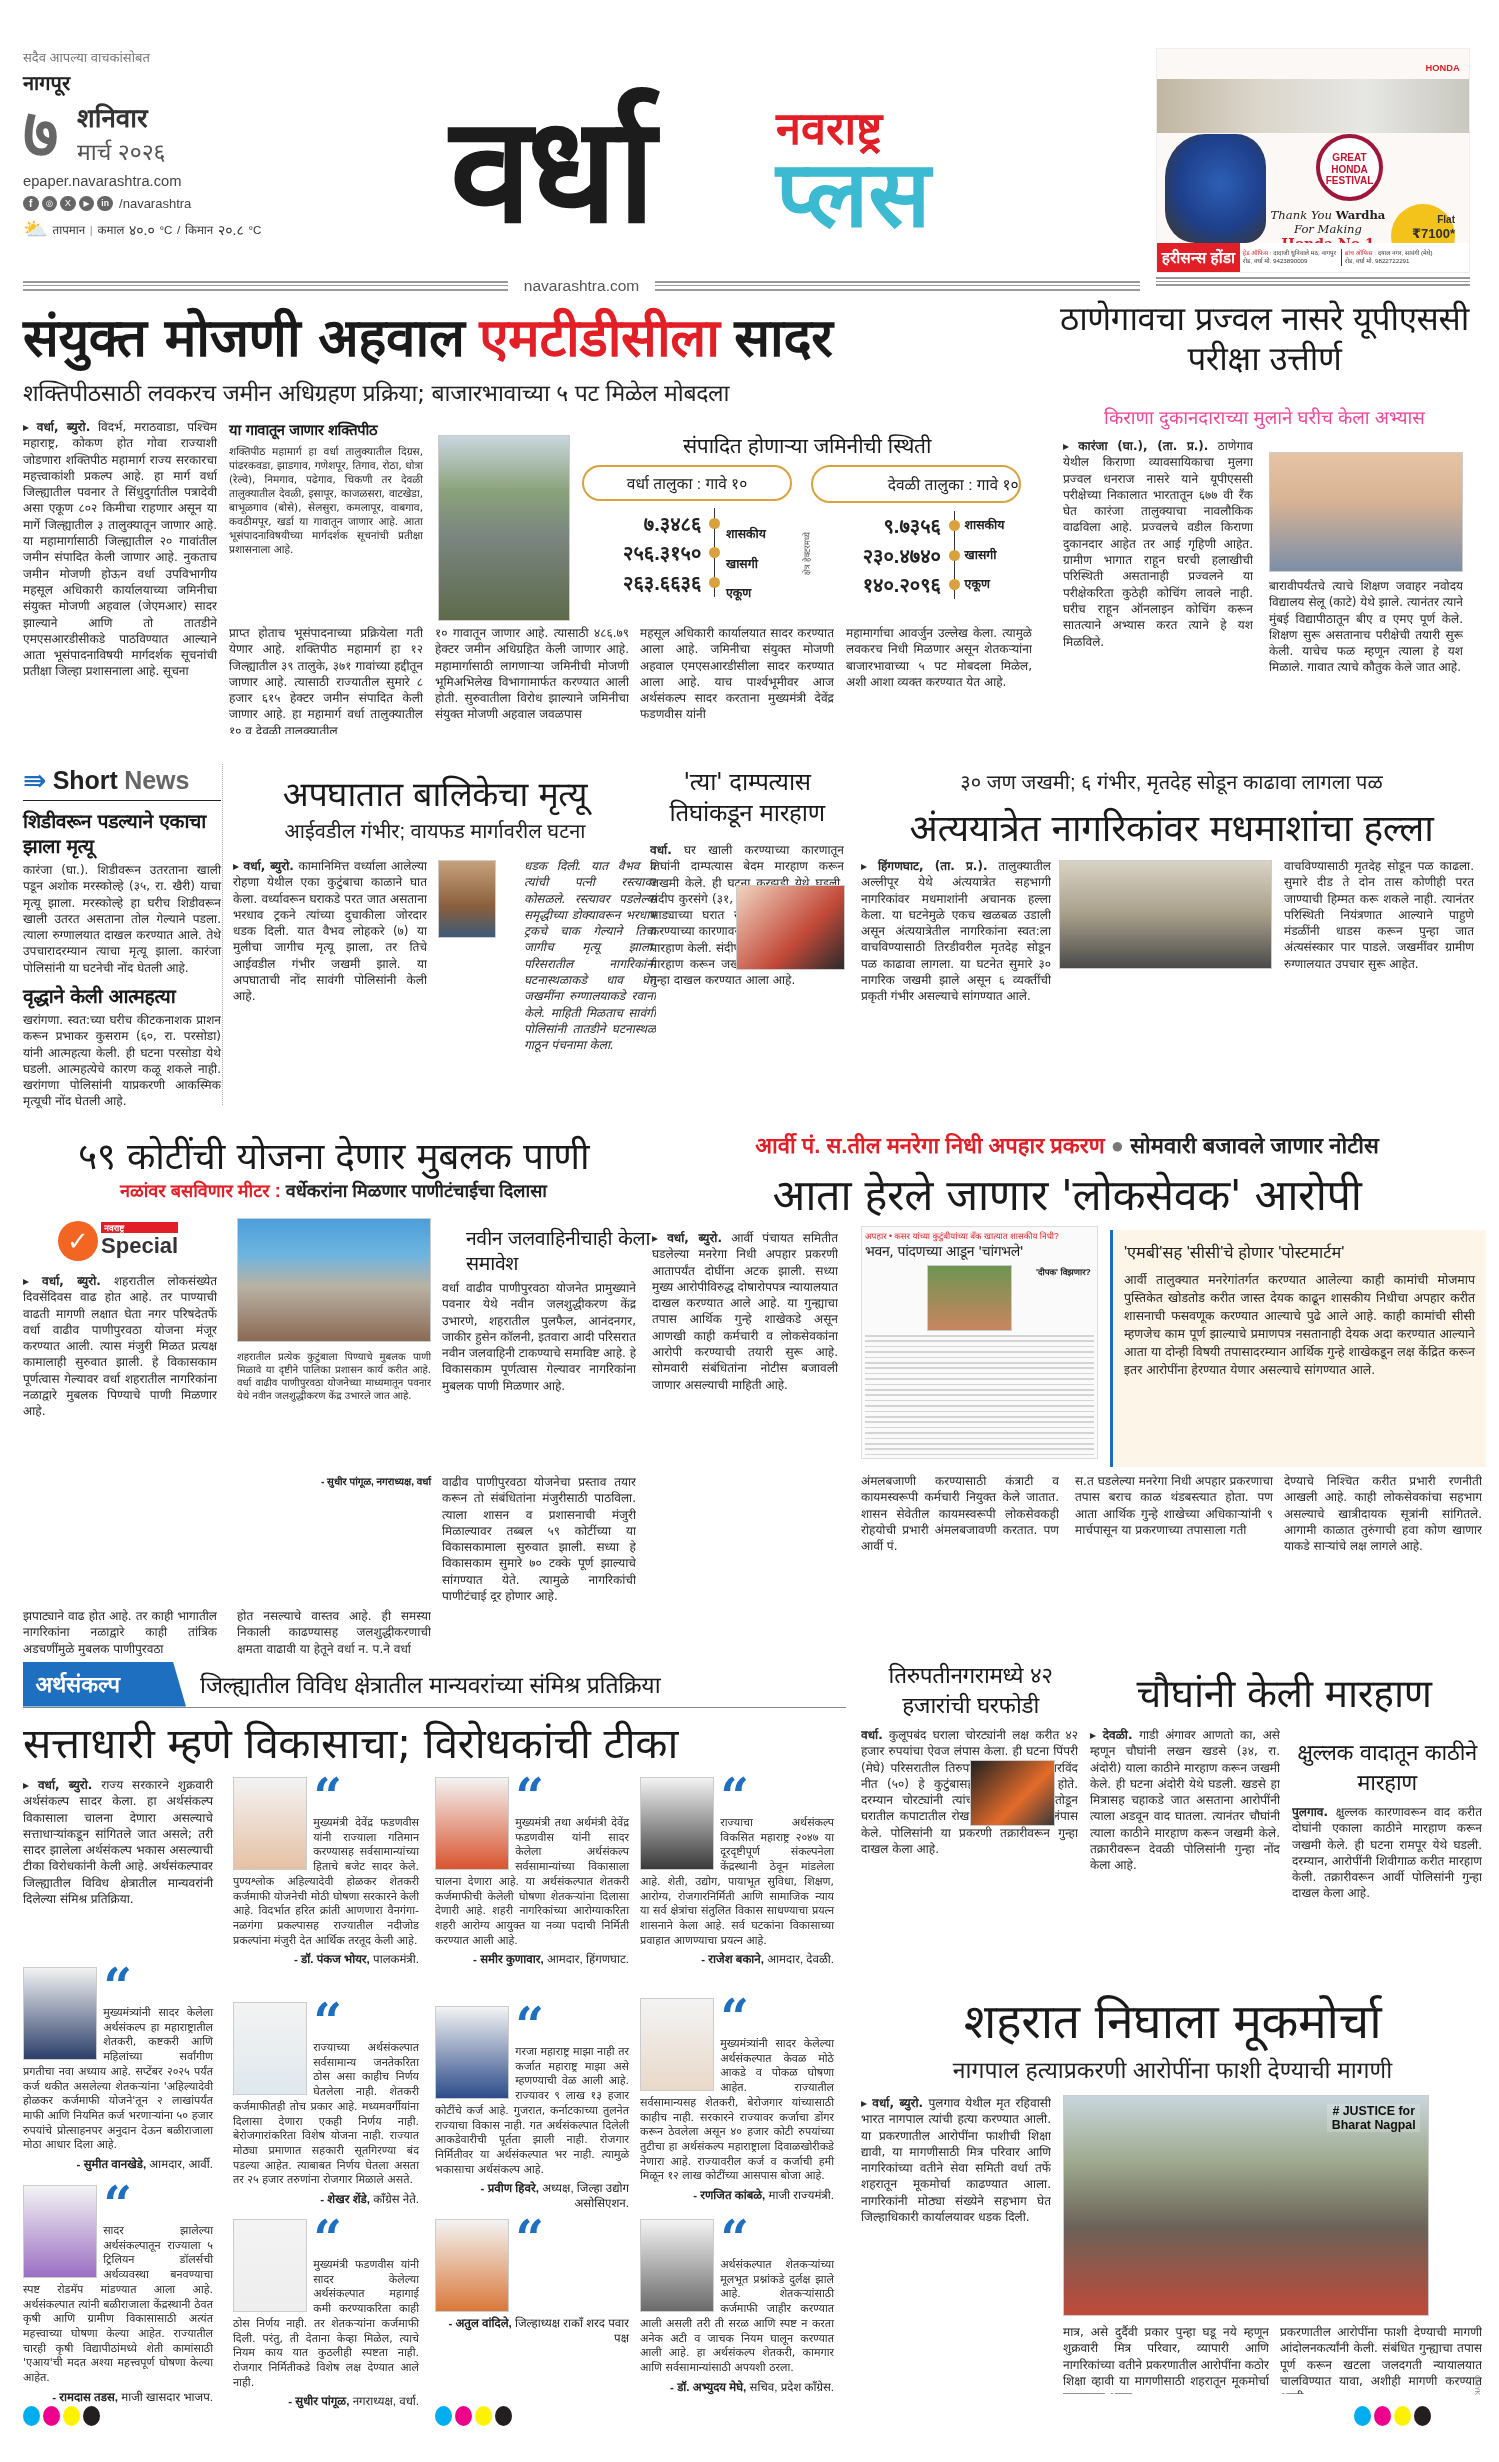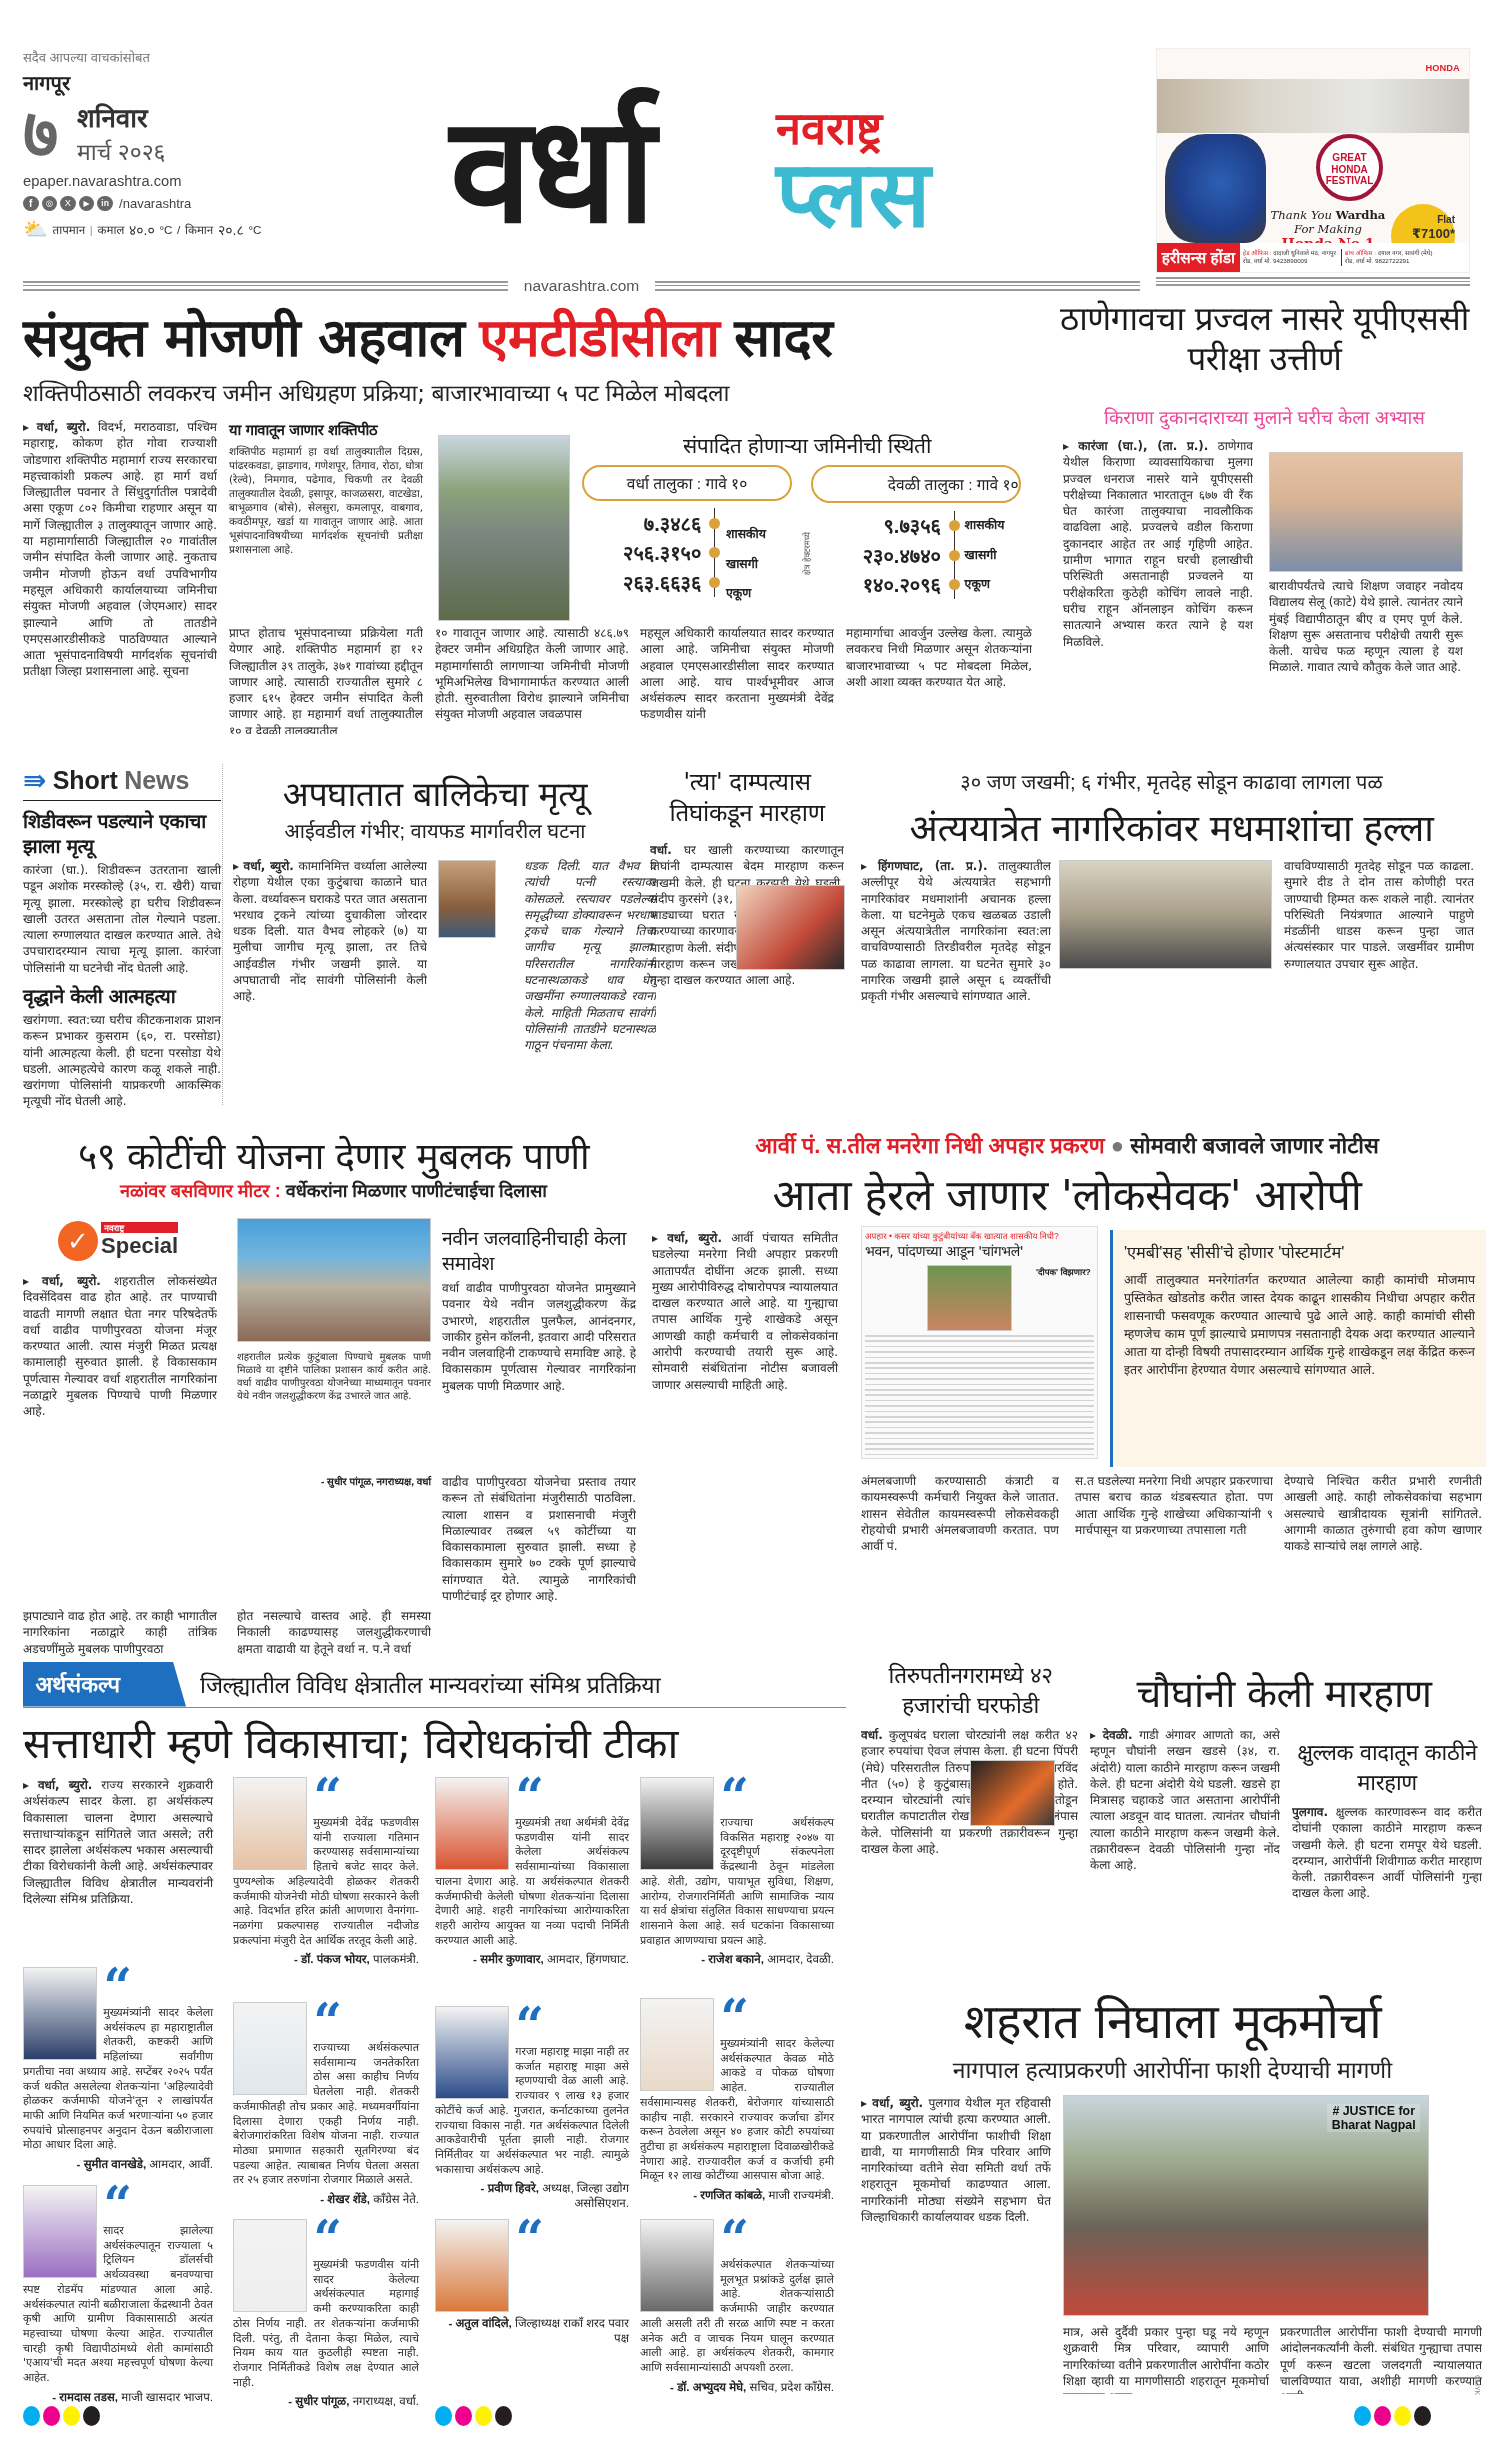--- a/index.html
+++ b/index.html
@@ -228,21 +228,21 @@
     <div style="background:#e21f26;color:#fff;font-size:8.5px;padding:0 3.1px;font-weight:bold;">नवराष्ट्र</div>
     <div style="font-size:22px;font-weight:bold;color:#333;">Special</div>
   </div>
 </div>
 <div class="abs body-text" style="left:23px;top:1273px;width:194px;height:330px;overflow:hidden;">
   ▸ <span class="dateline">वर्धा, ब्युरो.</span>
   <span>शहरातील लोकसंख्येत दिवसेंदिवस वाढ होत आहे. तर पाण्याची वाढती मागणी लक्षात घेता नगर परिषदेतर्फे वर्धा वाढीव पाणीपुरवठा योजना मंजूर करण्यात आली. त्यास मंजुरी मिळत प्रत्यक्ष कामालाही सुरुवात झाली. हे विकासकाम पूर्णत्वास गेल्यावर वर्धा शहरातील नागरिकांना नळाद्वारे मुबलक पिण्याचे पाणी मिळणार आहे.</span>
 </div>
 <div class="abs photo" style="left:237px;top:1218px;width:194px;height:124px;background:linear-gradient(180deg,#4a9fd8 0%,#6fb4e0 30%,#b9b2a3 55%,#8a6a55 100%);"></div>
 <div class="abs body-text" style="left:237px;top:1350px;width:194px;height:116px;overflow:hidden;font-size:10px;line-height:13px;">शहरातील प्रत्येक कुटुंबाला पिण्याचे मुबलक पाणी मिळावे या दृष्टीने पालिका प्रशासन कार्य करीत आहे. वर्धा वाढीव पाणीपुरवठा योजनेच्या माध्यमातून पवनार येथे नवीन जलशुद्धीकरण केंद्र उभारले जात आहे.</div>
-<div class="abs hl" style="left:442px;top:1226px;width:194px;font-size:19.4px;line-height:25px;font-weight:normal;">नवीन जलवाहिनीचाही केला समावेश</div>
+<div class="abs hl" style="left:466px;top:1226px;width:194px;font-size:19.4px;line-height:25px;font-weight:normal;">नवीन जलवाहिनीचाही केला समावेश</div>
 <div class="abs body-text" style="left:442px;top:1280px;width:194px;height:186px;overflow:hidden;">वर्धा वाढीव पाणीपुरवठा योजनेत प्रामुख्याने पवनार येथे नवीन जलशुद्धीकरण केंद्र उभारणे, शहरातील पुलफैल, आनंदनगर, जाकीर हुसेन कॉलनी, इतवारा आदी परिसरात नवीन जलवाहिनी टाकण्याचे समाविष्ट आहे. हे विकासकाम पूर्णत्वास गेल्यावर नागरिकांना मुबलक पाणी मिळणार आहे.</div>
 <div class="abs body-text" style="left:442px;top:1474px;width:194px;height:128px;overflow:hidden;">वाढीव पाणीपुरवठा योजनेचा प्रस्ताव तयार करून तो संबंधितांना मंजुरीसाठी पाठविला. त्याला शासन व प्रशासनाची मंजुरी मिळाल्यावर तब्बल ५९ कोटींच्या या विकासकामाला सुरुवात झाली. सध्या हे विकासकाम सुमारे ७० टक्के पूर्ण झाल्याचे सांगण्यात येते. त्यामुळे नागरिकांची पाणीटंचाई दूर होणार आहे.</div>
 <div class="abs body-text" style="left:23px;top:1608px;width:194px;height:50px;overflow:hidden;">झपाट्याने वाढ होत आहे. तर काही भागातील नागरिकांना नळाद्वारे काही तांत्रिक अडचणींमुळे मुबलक पाणीपुरवठा</div>
 <div class="abs body-text" style="left:237px;top:1608px;width:194px;height:50px;overflow:hidden;">होत नसल्याचे वास्तव आहे. ही समस्या निकाली काढण्यासह जलशुद्धीकरणाची क्षमता वाढावी या हेतूने वर्धा न. प.ने वर्धा</div>
 <div class="abs" style="left:237px;top:1474px;width:194px;text-align:right;font-weight:bold;font-size:10px;">- सुधीर पांगूळ, नगराध्यक्ष, वर्धा</div>
 
 <div class="abs" style="left:652px;top:1129px;width:830px;font-size:22px;text-align:center;font-weight:bold;">
   <span style="color:#e21f26;">आर्वी पं. स.तील मनरेगा निधी अपहार प्रकरण</span>
   <span style="color:#777;">●</span>
   <span>सोमवारी बजावले जाणार नोटीस</span>

